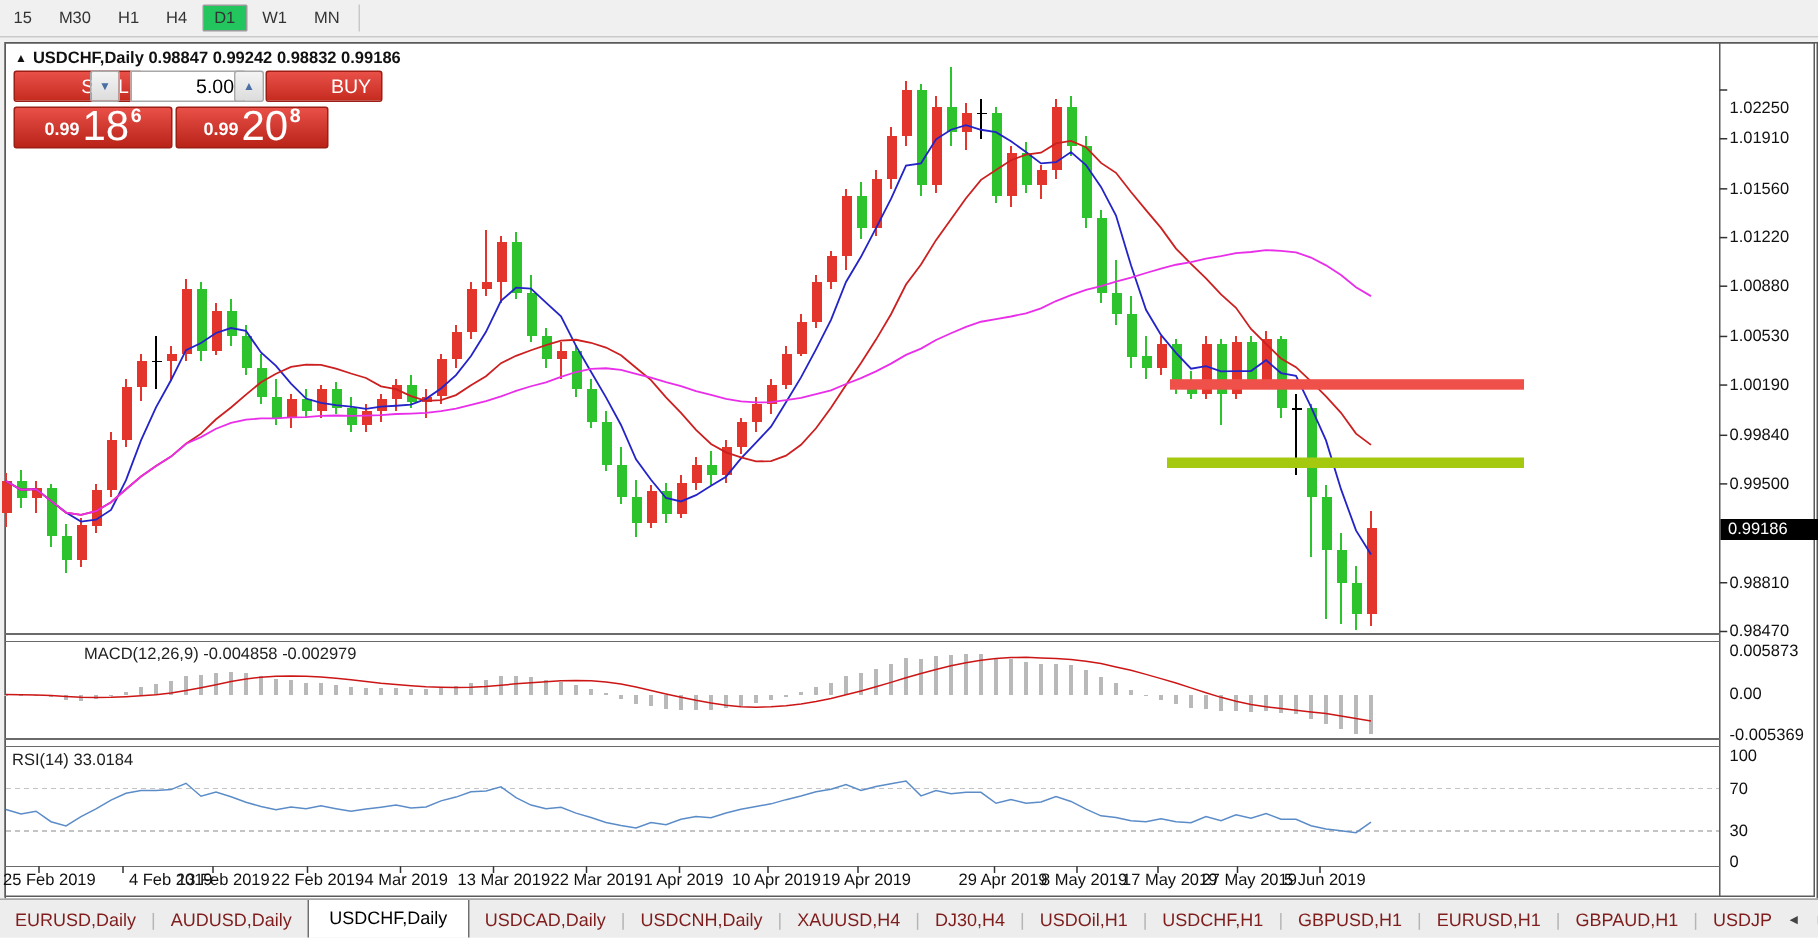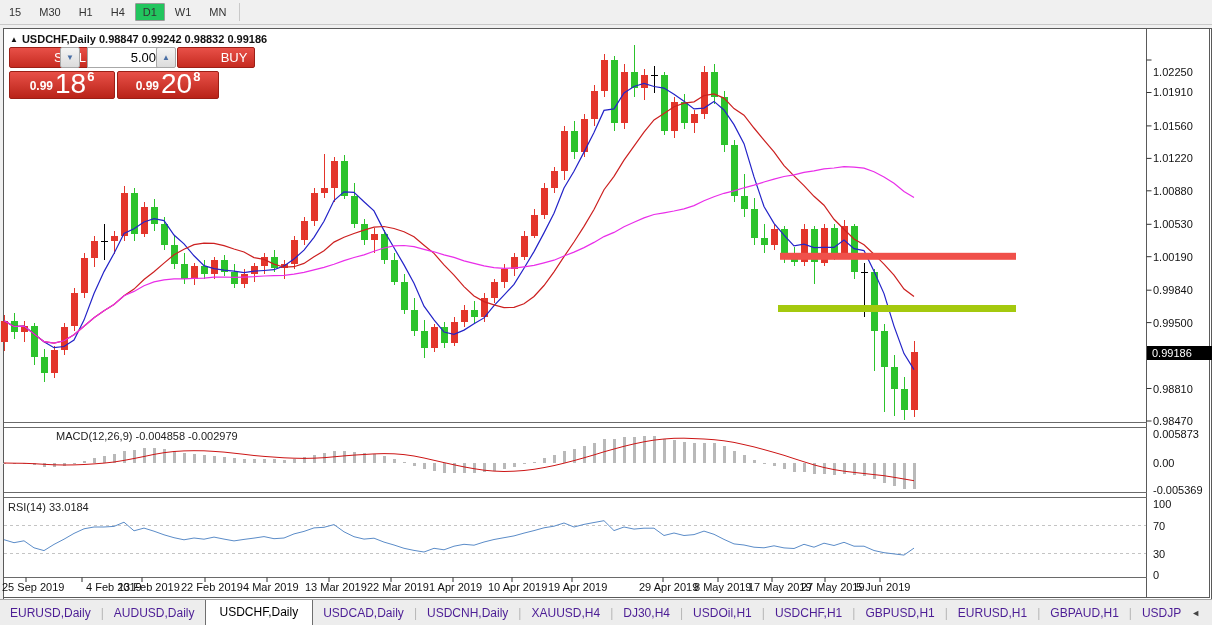--- a/index.html
+++ b/index.html
@@ -35,21 +35,21 @@
   .pb-sup{font-size:13px;font-weight:bold;margin:0 0 12px 1px;}
   
   .y-lbl{position:absolute;left:1153px;font-size:11px;color:#111;height:12px;line-height:12px;}
   .x-lbl{position:absolute;top:581px;font-size:11px;color:#111;white-space:nowrap;}
   .ind-lbl{position:absolute;font-size:11px;color:#222;white-space:nowrap;}
   #price-tag{left:1147px;width:62px;height:14px;background:#000;color:#fff;
              font-size:11px;line-height:14px;padding-left:5px;}
   
   #tabbar{left:0;top:599px;width:1212px;height:26px;background:#ededed;
           border-top:1px solid #a8a8a8;display:flex;align-items:center;overflow:hidden;}
-  .tab{font-size:12px;color:#4c1d95;padding:4px 10px;white-space:nowrap;}
+  .tab{font-size:12px;color:#7f1d1d;padding:4px 10px;white-space:nowrap;}
   .tab-sep{color:#b5b5b5;font-size:12px;}
   .tab.active{background:#fff;border:1px solid #6e6e6e;border-bottom:none;color:#000;
               padding:5px 14px 7px 14px;margin-top:-2px;}
   .tab-arrows{margin-left:auto;display:flex;gap:10px;padding-right:6px;color:#444;font-size:9px;}
 </style>
 </head>
 <body>
 
 <div id="toolbar" class="abs">
     <div class="tf-btn">15</div>
@@ -422,21 +422,21 @@
     <div class="y-lbl" style="top: 152px;">1.01220</div>
     <div class="y-lbl" style="top: 185px;">1.00880</div>
     <div class="y-lbl" style="top: 218px;">1.00530</div>
     <div class="y-lbl" style="top: 251px;">1.00190</div>
     <div class="y-lbl" style="top: 284px;">0.99840</div>
     <div class="y-lbl" style="top: 317px;">0.99500</div>
     <div class="y-lbl" style="top: 383px;">0.98810</div>
     <div class="y-lbl" style="top: 415px;">0.98470</div>
   </div>
 <div id="x-axis">
-    <div class="x-lbl" style="left: 2px;">25 Sep 2019</div>
+    <div class="x-lbl" style="left: 2px;">25 Feb 2019</div>
     <div class="x-lbl" style="left: 58px; padding-left: 28px;">4 Feb 2019</div>
     <div class="x-lbl" style="left: 118px;">13 Feb 2019</div>
     <div class="x-lbl" style="left: 181px;">22 Feb 2019</div>
     <div class="x-lbl" style="left: 243px;">4 Mar 2019</div>
     <div class="x-lbl" style="left: 305px;">13 Mar 2019</div>
     <div class="x-lbl" style="left: 367px;">22 Mar 2019</div>
     <div class="x-lbl" style="left: 429px;">1 Apr 2019</div>
     <div class="x-lbl" style="left: 488px;">10 Apr 2019</div>
     <div class="x-lbl" style="left: 548px;">19 Apr 2019</div>
     <div class="x-lbl" style="left: 639px;">29 Apr 2019</div>

